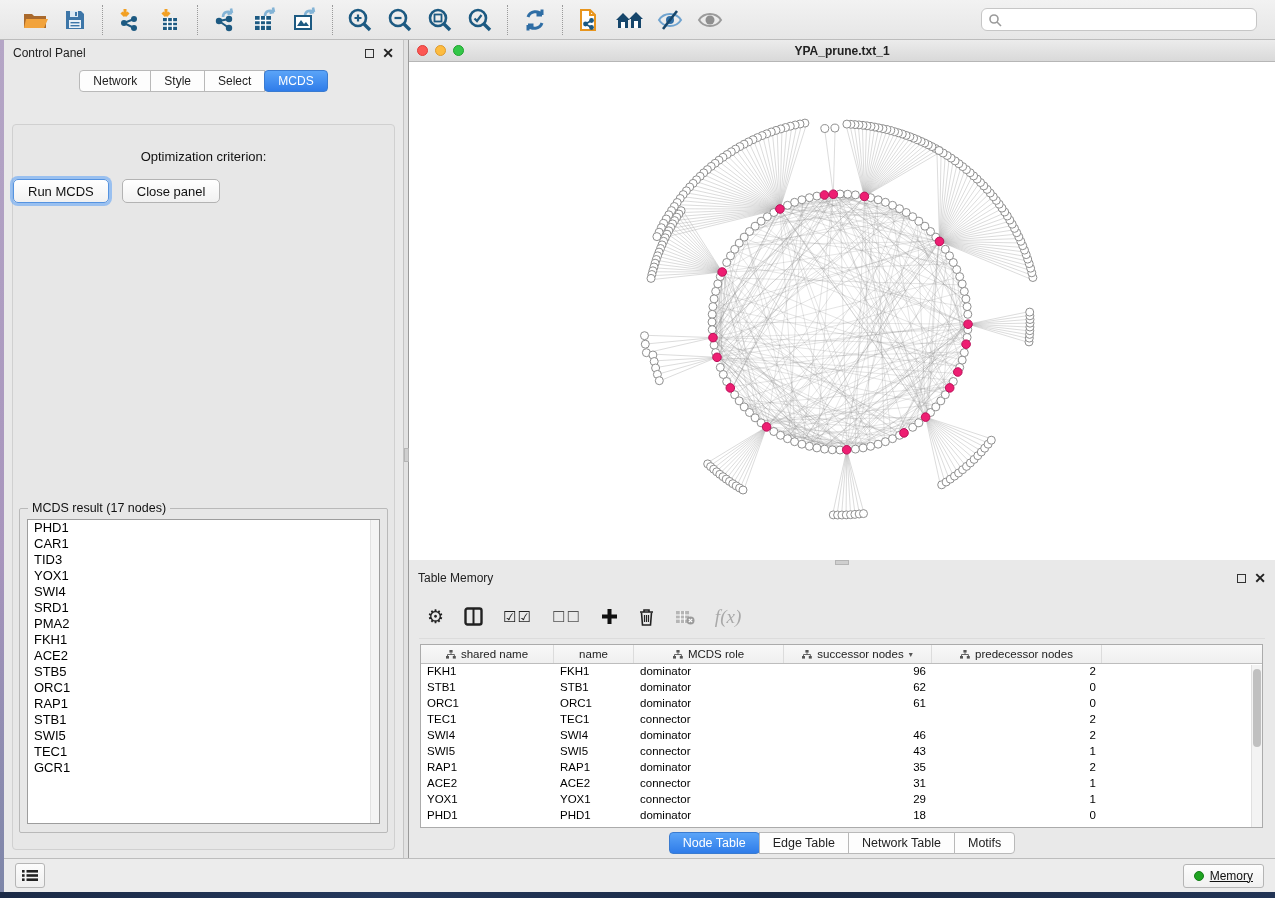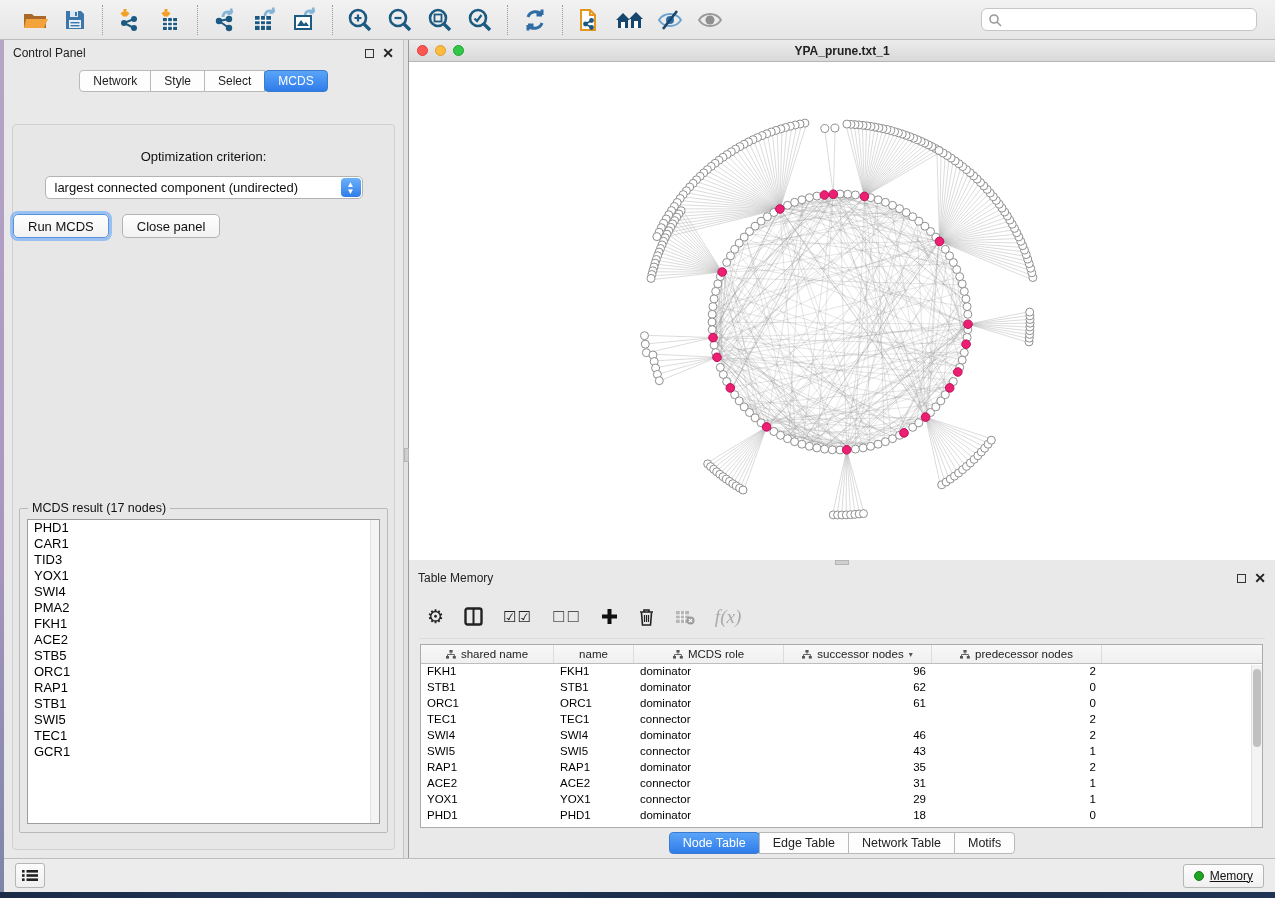--- a/index.html
+++ b/index.html
@@ -305,42 +305,34 @@
     </span>
   </div>
   <div class="cp-tabs">
     <span class="cp-tab">Network</span>
     <span class="cp-tab">Style</span>
     <span class="cp-tab">Select</span>
     <span class="cp-tab active">MCDS</span>
   </div>
   <div class="cp-body">
     <div class="opt-label">Optimization criterion:</div>
-    <div class="select-row">
-      <div class="mac-select">
-        <span>largest connected component (undirected)</span>
-        <span class="stepper">
-            <span>▲</span>
-            <span>▼</span>
-          </span>
-      </div>
-    </div>
     <div class="btn-row">
       <button class="mac-btn focused">Run MCDS</button>
       <button class="mac-btn">Close panel</button>
     </div>
     <div class="result-group">
       <span class="result-legend">MCDS result (17 nodes)</span>
       <div class="result-list" id="mcds-list">
         <div class="scrolltrack"></div>
       <div class="list-item">PHD1</div>
           <div class="list-item">CAR1</div>
           <div class="list-item">TID3</div>
           <div class="list-item">YOX1</div>
           <div class="list-item">SWI4</div>
+          <div class="list-item">SRD1</div>
           <div class="list-item">PMA2</div>
           <div class="list-item">FKH1</div>
           <div class="list-item">ACE2</div>
           <div class="list-item">STB5</div>
           <div class="list-item">ORC1</div>
           <div class="list-item">RAP1</div>
           <div class="list-item">STB1</div>
           <div class="list-item">SWI5</div>
           <div class="list-item">TEC1</div>
           <div class="list-item">GCR1</div>

